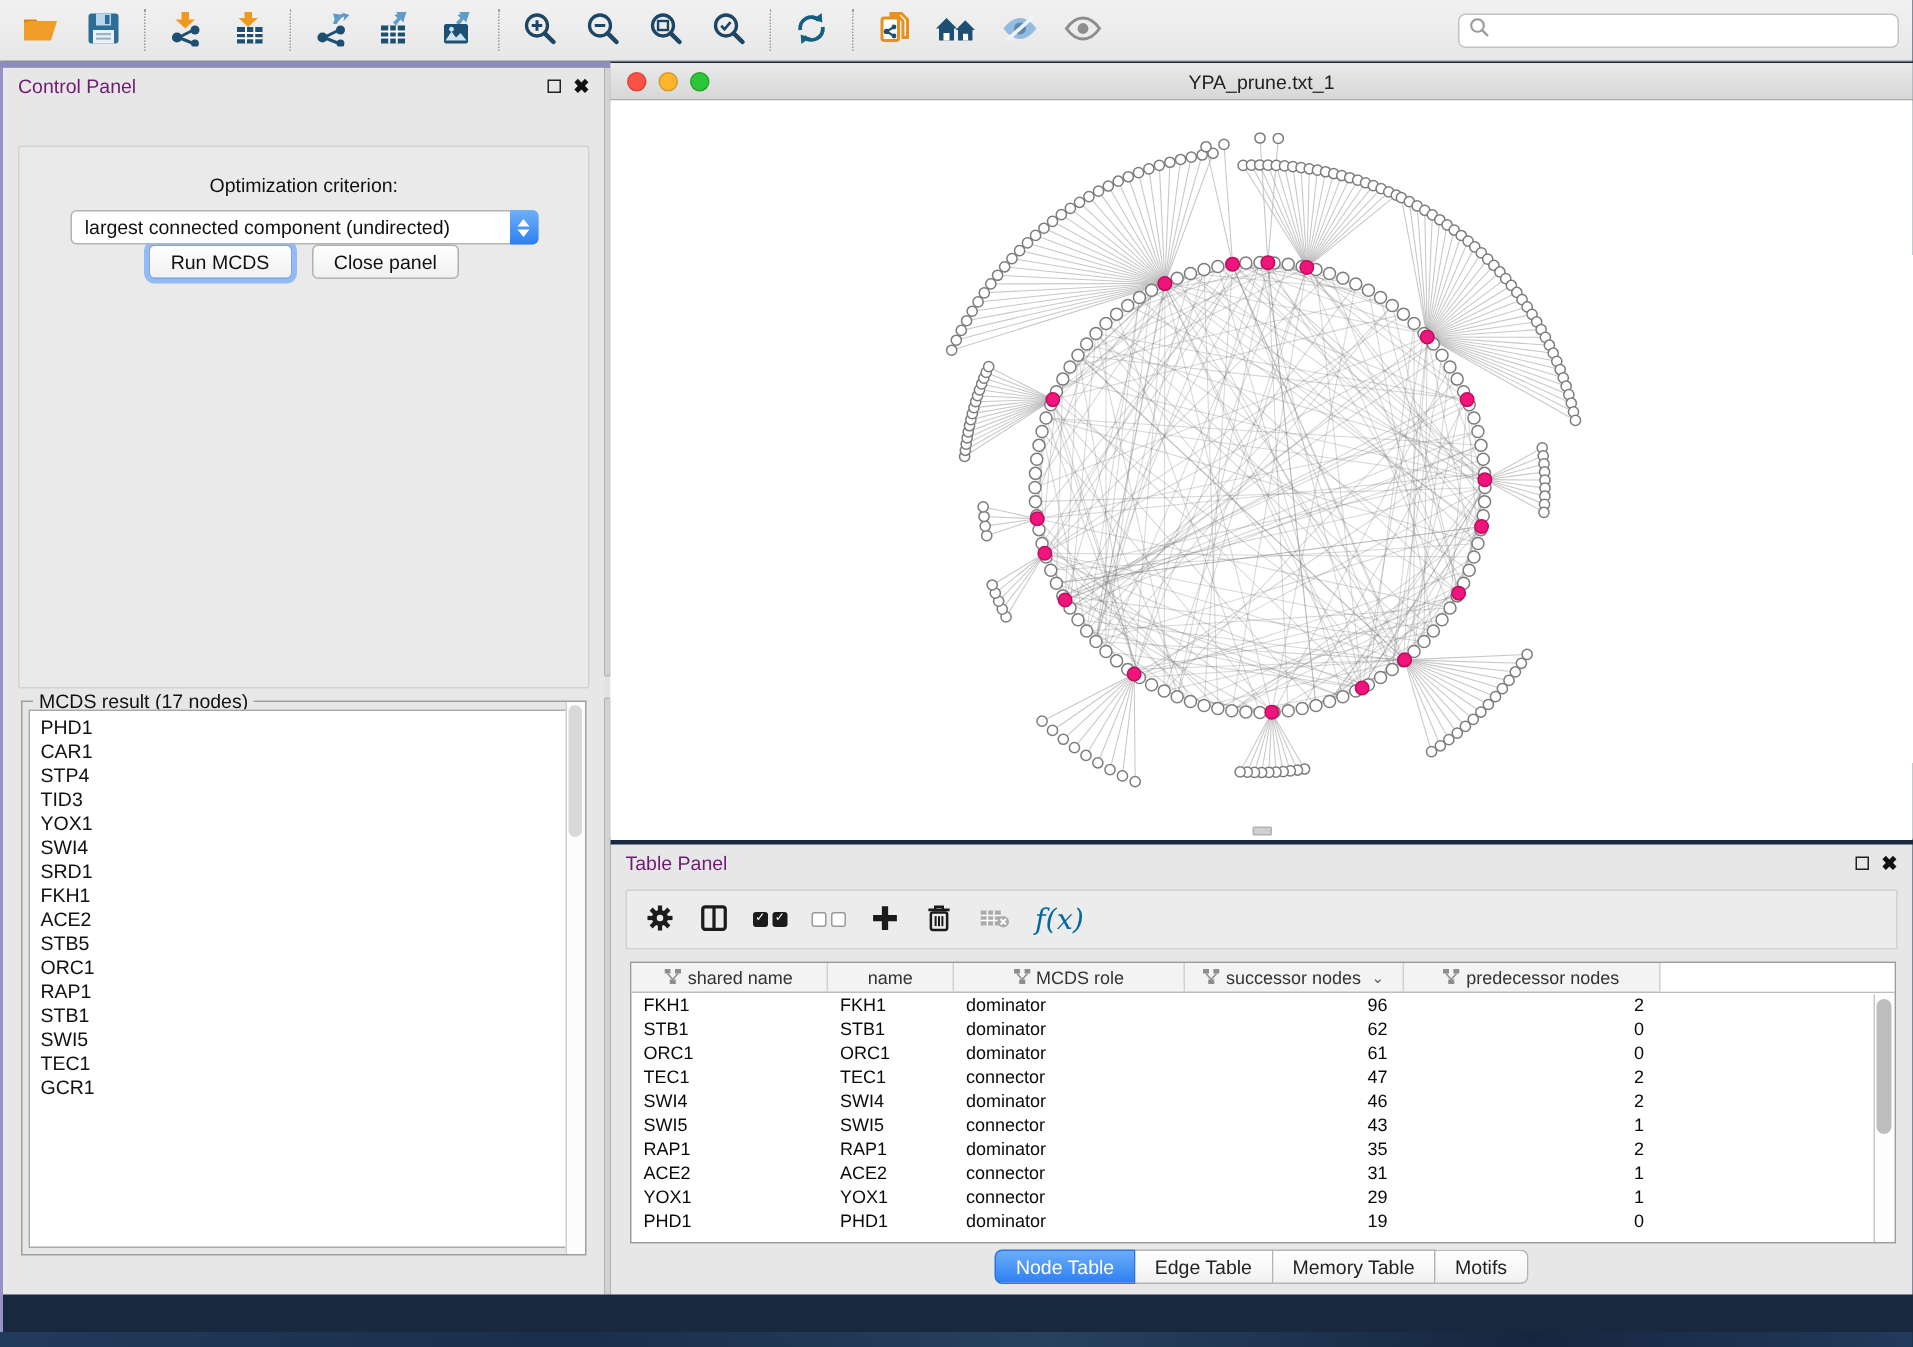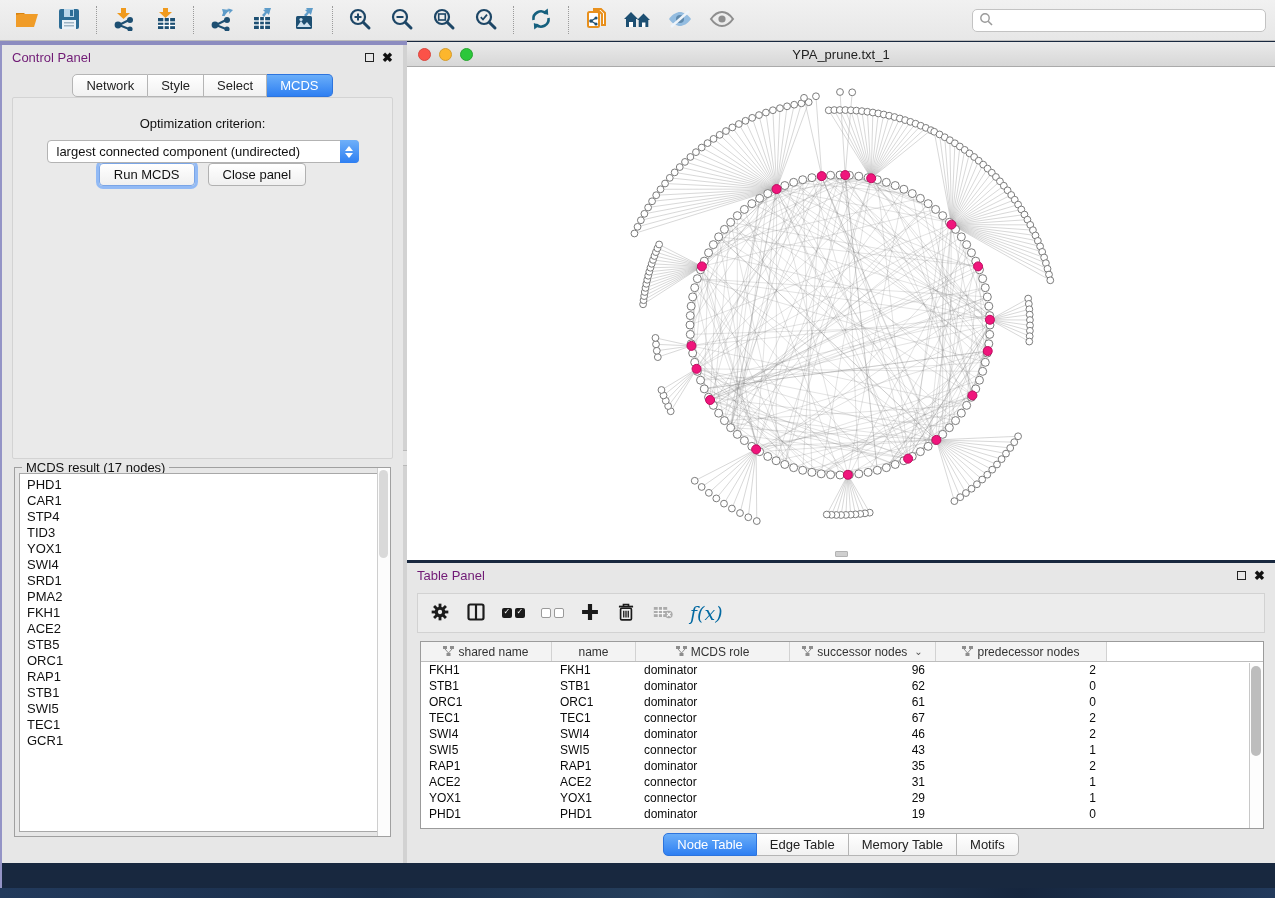--- a/index.html
+++ b/index.html
@@ -309,26 +309,20 @@
 <div class="wallpaper"></div>
 
 <div class="control-panel">
   <div class="panel-head">
     <span class="panel-title">Control Panel</span>
     <span class="panel-icons">
       <span class="float-ic"></span>
       <span class="close-ic">✖</span>
     </span>
   </div>
-  <div class="seg cp-tabs" id="cp-tabs">
-      <div class="seg-tab">Network</div>
-      <div class="seg-tab">Style</div>
-      <div class="seg-tab">Select</div>
-      <div class="seg-tab active">MCDS</div>
-    </div>
 
   <div class="mcds-box">
     <div class="opt-label">Optimization criterion:</div>
     <div class="select">
       <span>largest connected component (undirected)</span>
       <span class="stepper">
           <span class="tri-up"></span>
           <span class="tri-dn"></span>
         </span>
     </div>
@@ -341,21 +335,20 @@
   <div class="result-group">
     <div class="result-legend">MCDS result (17 nodes)</div>
     <div class="result-list" id="mcds-list">
         <div class="item">PHD1</div>
         <div class="item">CAR1</div>
         <div class="item">STP4</div>
         <div class="item">TID3</div>
         <div class="item">YOX1</div>
         <div class="item">SWI4</div>
         <div class="item">SRD1</div>
-        <div class="item">PMA2</div>
         <div class="item">FKH1</div>
         <div class="item">ACE2</div>
         <div class="item">STB5</div>
         <div class="item">ORC1</div>
         <div class="item">RAP1</div>
         <div class="item">STB1</div>
         <div class="item">SWI5</div>
         <div class="item">TEC1</div>
         <div class="item">GCR1</div>
       </div>
@@ -1232,21 +1225,21 @@
           <div class="td" style="width: 131px;">ORC1</div>
           <div class="td" style="width: 84px;">ORC1</div>
           <div class="td" style="width: 154px;">dominator</div>
           <div class="td num" style="width: 146px;">61</div>
           <div class="td num" style="width: 171px;">0</div>
         </div>
         <div class="trow">
           <div class="td" style="width: 131px;">TEC1</div>
           <div class="td" style="width: 84px;">TEC1</div>
           <div class="td" style="width: 154px;">connector</div>
-          <div class="td num" style="width: 146px;">67</div>
+          <div class="td num" style="width: 146px;">47</div>
           <div class="td num" style="width: 171px;">2</div>
         </div>
         <div class="trow">
           <div class="td" style="width: 131px;">SWI4</div>
           <div class="td" style="width: 84px;">SWI4</div>
           <div class="td" style="width: 154px;">dominator</div>
           <div class="td num" style="width: 146px;">46</div>
           <div class="td num" style="width: 171px;">2</div>
         </div>
         <div class="trow">

